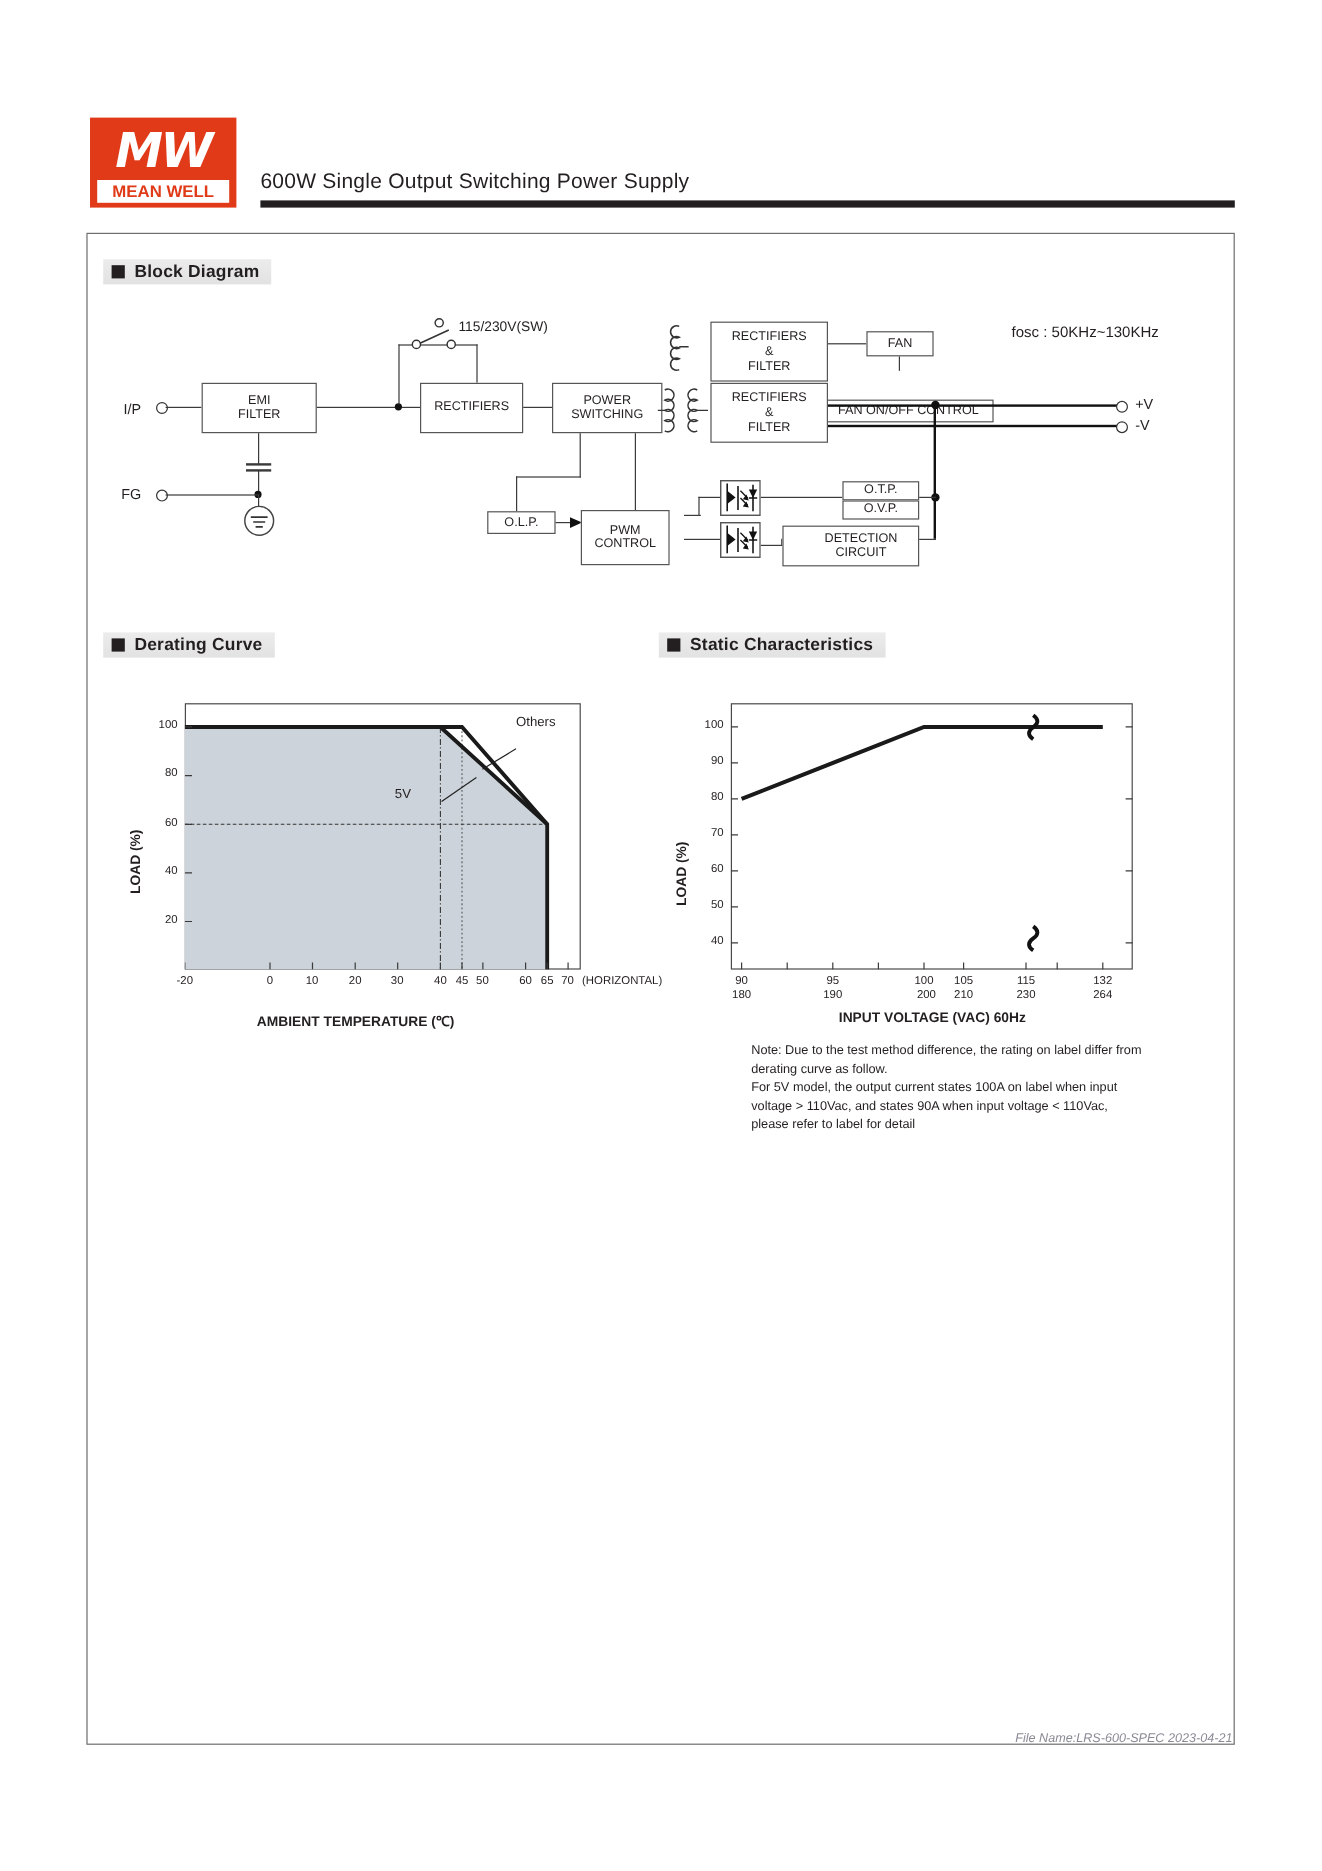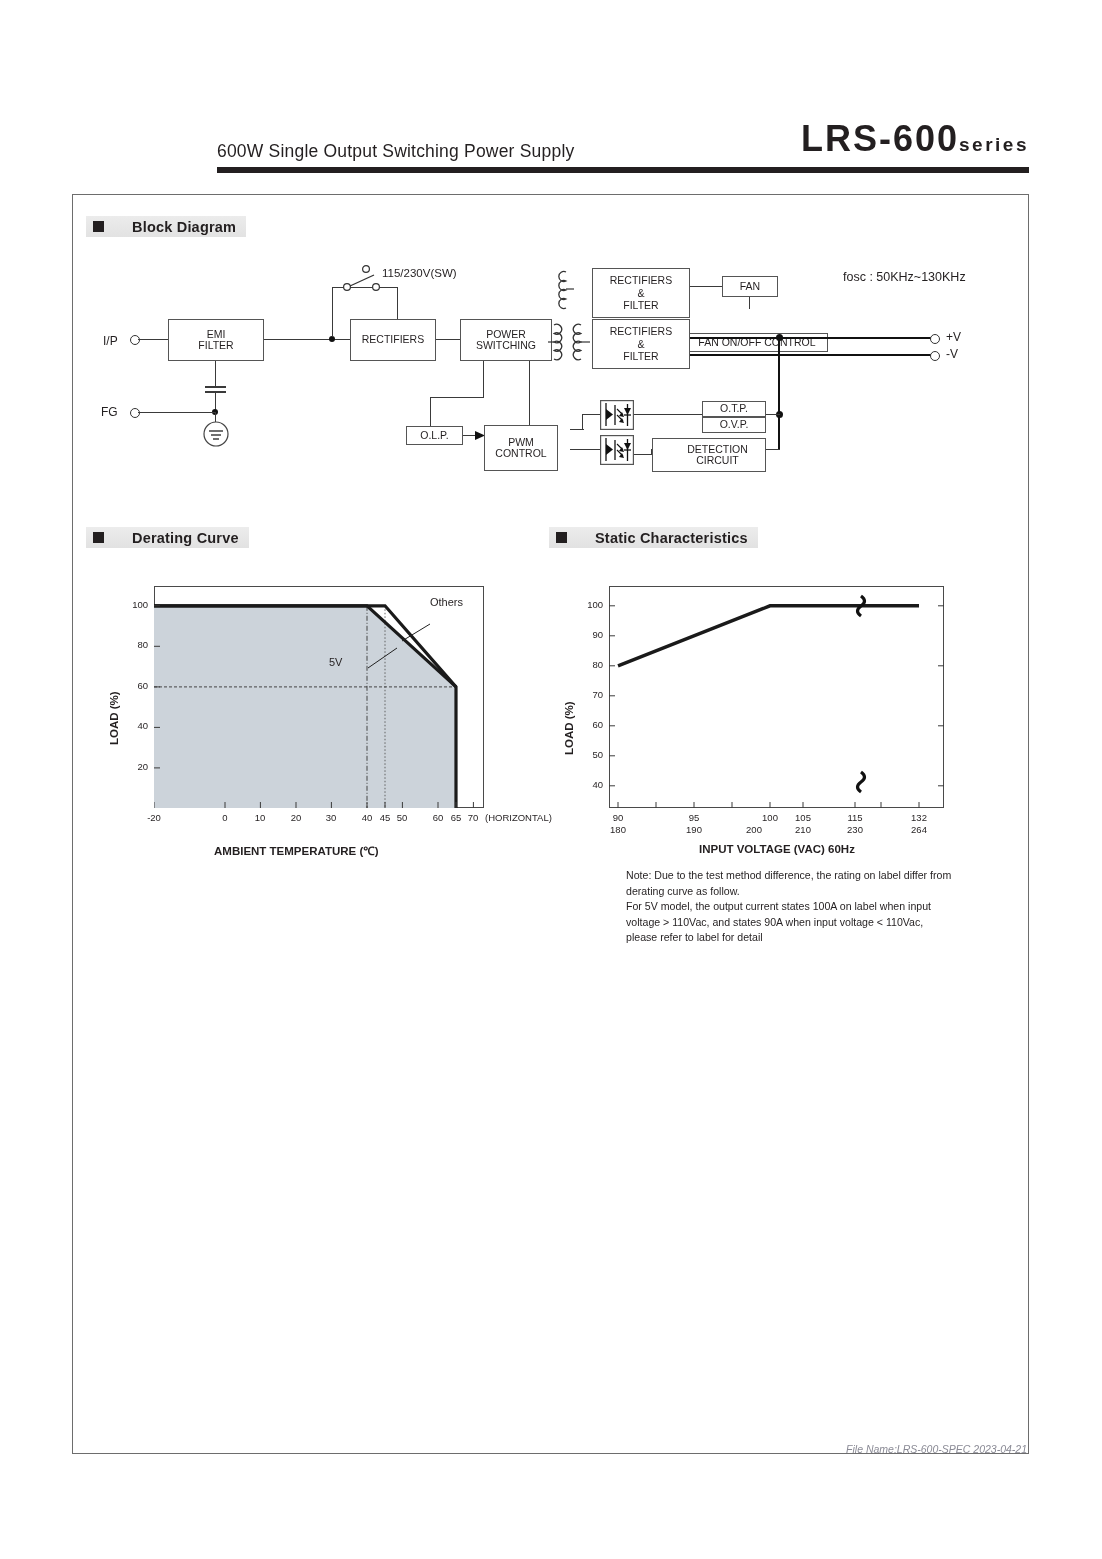--- a/index.html
+++ b/index.html
@@ -49,21 +49,21 @@
   
   .sect{
     position:absolute;height:21px;
     background:linear-gradient(to bottom,#ececec,#e2e2e2);
     display:flex;align-items:center;padding:0 10px 0 7px;
   }
   .sect .sq{
     width:11px;height:11px;background:#231f20;display:inline-block;
     margin-right:8px;
   }
-  .sect .txt{font-size:14.5px;font-weight:bold;color:#231f20;letter-spacing:0.2px;white-space:nowrap;margin-left:20px;}
+  .sect .txt{font-size:14.5px;font-weight:bold;color:#231f20;letter-spacing:0.2px;white-space:nowrap;}
   #sect-block{left:86px;top:216px;}
   #sect-derate{left:86px;top:527px;}
   #sect-static{left:549px;top:527px;}
 
   
   #bd{position:absolute;left:86px;top:250px;width:910px;height:260px;}
   .bx{
     position:absolute;border:1.2px solid #555;background:#fff;
     display:flex;align-items:center;justify-content:center;
     text-align:center;font-size:10.5px;color:#231f20;line-height:11.5px;
@@ -93,24 +93,25 @@
   }
   #footer{
     position:absolute;right:75px;top:1443px;
     font-size:10.5px;font-style:italic;color:#8a8a95;white-space:nowrap;
   }
 </style>
 </head>
 <body>
 
 <div id="header">
+  <div id="logo">
+    <div class="mw">MW</div>
+    <div class="mwname">MEAN WELL</div>
+  </div>
   <div id="hdr-sub">600W Single Output Switching Power Supply</div>
-  <div id="hdr-model">
-    <span>LRS-600</span><span class="series">series</span>
-  </div>
   <div id="hdr-rule"></div>
 </div>
 
 <div id="pagebox"></div>
 
 <div class="sect" id="sect-block">
   <span class="sq"></span>
   <span class="txt">Block Diagram</span>
 </div>
 <div class="sect" id="sect-derate">
@@ -411,21 +412,21 @@
   <div class="ytick" style="left:20px;top:189px;width:34px;">50</div>
   <div class="ytick" style="left:20px;top:219px;width:34px;">40</div>
 
   <div class="xtick" style="left:55px;top:252px;width:28px;">90</div>
   <div class="xtick" style="left:55px;top:264px;width:28px;">180</div>
 
   <div class="xtick" style="left:131px;top:252px;width:28px;">95</div>
   <div class="xtick" style="left:131px;top:264px;width:28px;">190</div>
 
   <div class="xtick" style="left:207px;top:252px;width:28px;">100</div>
-  <div class="xtick" style="left:191px;top:264px;width:28px;">200</div>
+  <div class="xtick" style="left:209px;top:264px;width:28px;">200</div>
 
   <div class="xtick" style="left:240px;top:252px;width:28px;">105</div>
   <div class="xtick" style="left:240px;top:264px;width:28px;">210</div>
 
   <div class="xtick" style="left:292px;top:252px;width:28px;">115</div>
   <div class="xtick" style="left:292px;top:264px;width:28px;">230</div>
 
   <div class="xtick" style="left:356px;top:252px;width:28px;">132</div>
   <div class="xtick" style="left:356px;top:264px;width:28px;">264</div>
 

